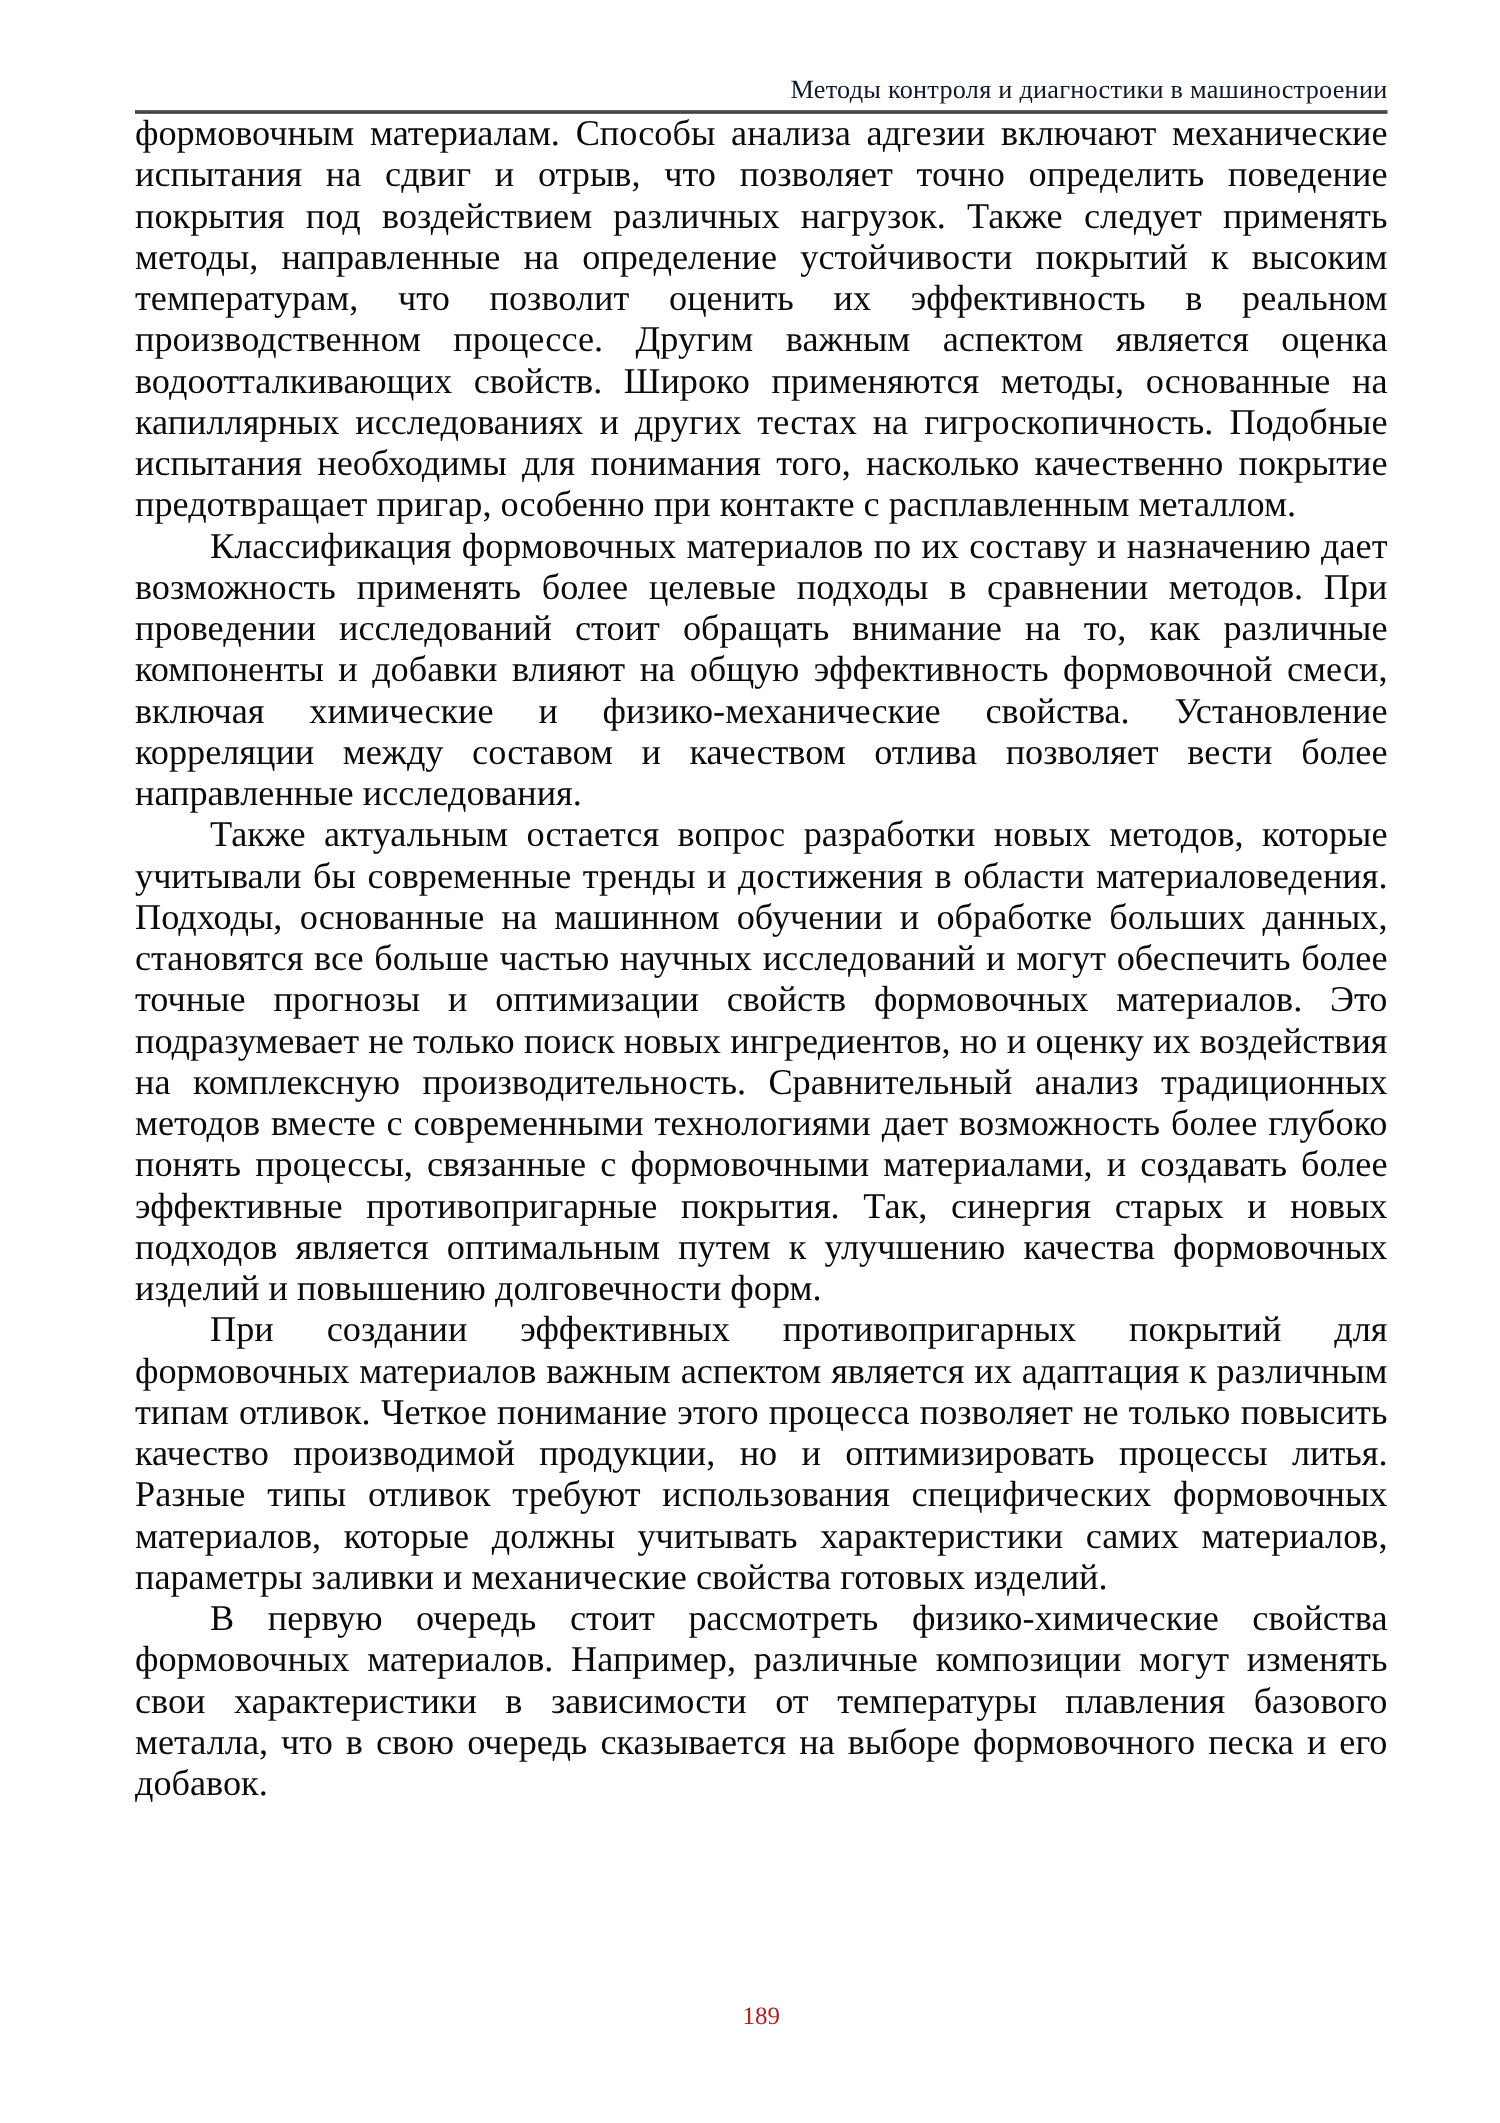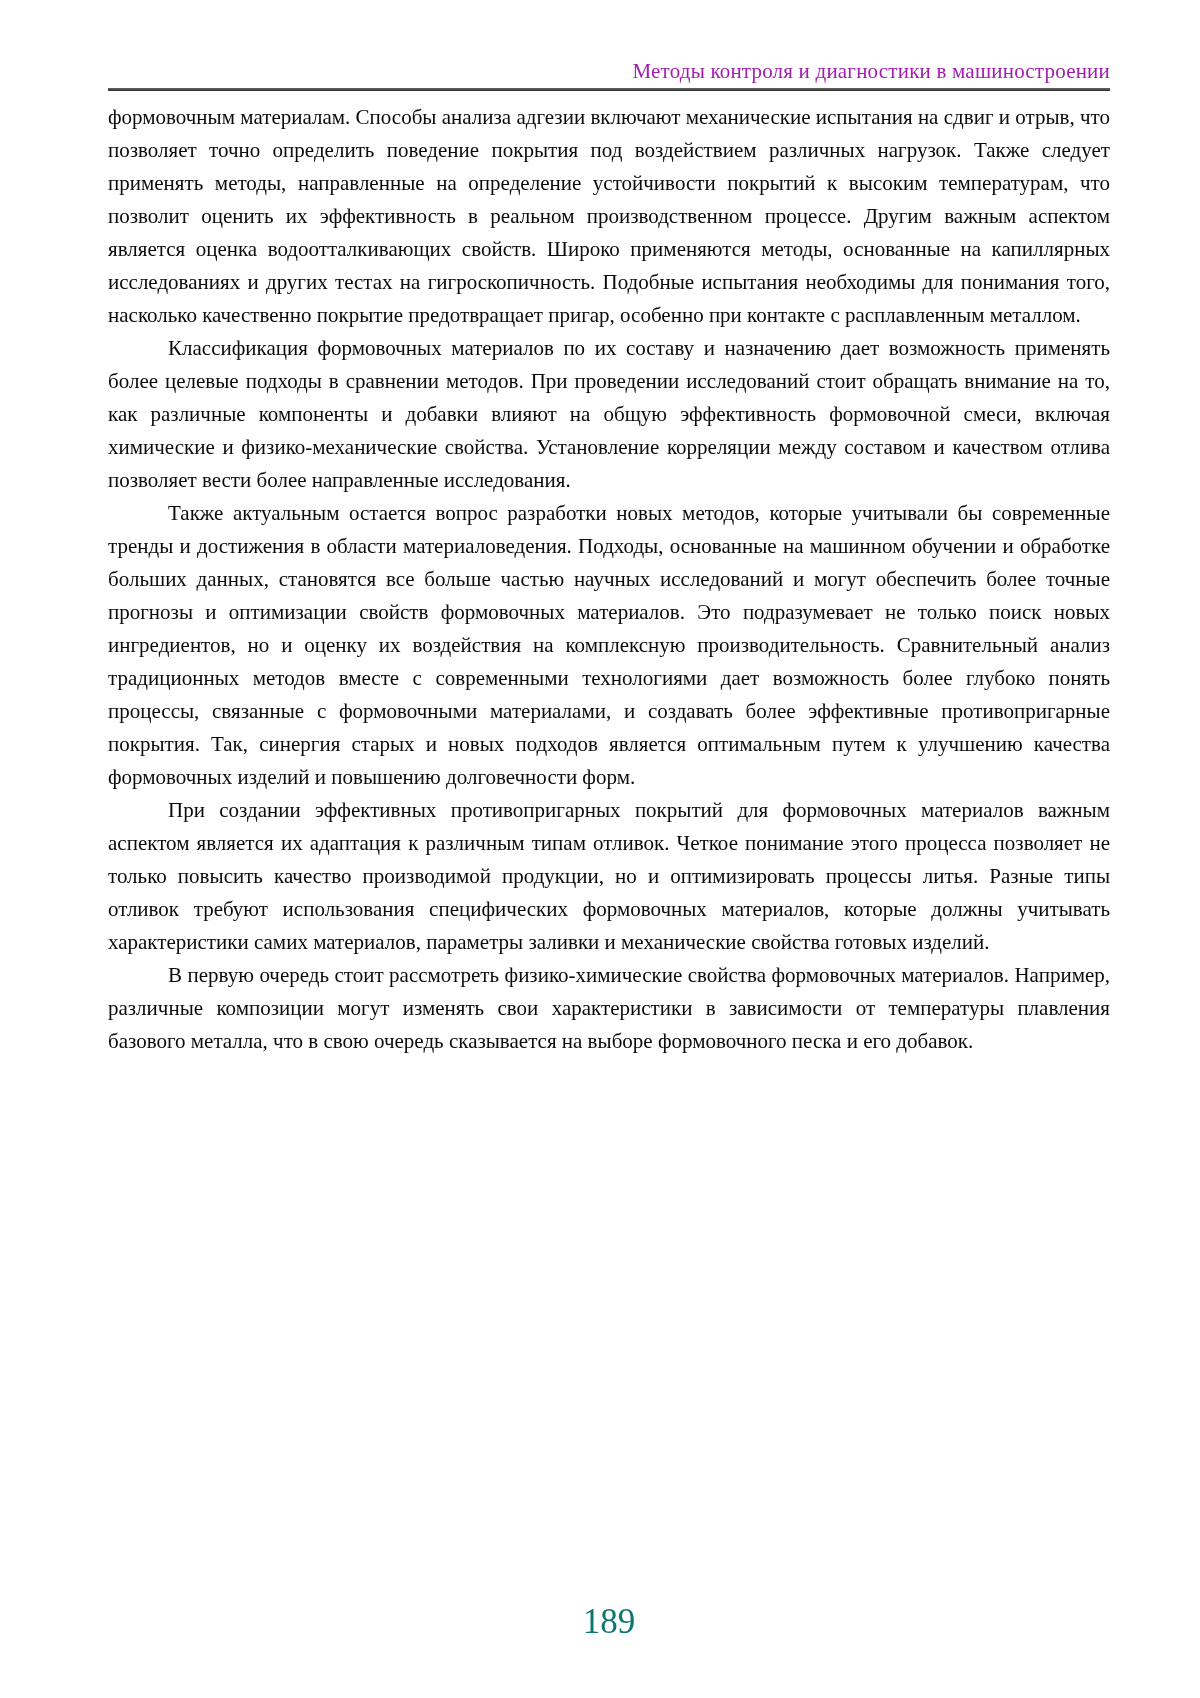--- a/index.html
+++ b/index.html
@@ -20,32 +20,31 @@
     left: 108px;
     top: 0;
     width: 1002px;
   }
   .running-header {
     margin-top: 58px;
     text-align: right;
     font-size: 21px;
     line-height: 26px;
     letter-spacing: 0.2px;
-    color: #a21caf;
+    color: #0f172a;
     padding-bottom: 4px;
   }
   .header-rule {
     height: 3px;
     background: linear-gradient(#666, #2e2e2e);
     border: none;
     margin: 0;
   }
   .body-text {
-    margin-top: 10px;
-    font-size: 21px;
+    font-size: 29px;
     line-height: 33px;
     text-align: justify;
   }
   .para {
     margin: 0;
     text-indent: 0;
   }
   .para.indent {
     text-indent: 60px;
   }
@@ -54,22 +53,22 @@
     font-weight: bold;
     text-indent: 60px;
     text-align: left;
   }
   .page-number {
     position: absolute;
     top: 1602px;
     left: 108px;
     width: 1002px;
     text-align: center;
-    font-size: 35px;
-    color: #0f766e;
+    font-size: 20px;
+    color: #b91c1c;
   }
 </style>
 </head>
 <body>
 
 <div class="page">
 
   <div class="running-header">Методы контроля и диагностики в машиностроении</div>
 
   <div class="header-rule"></div>

